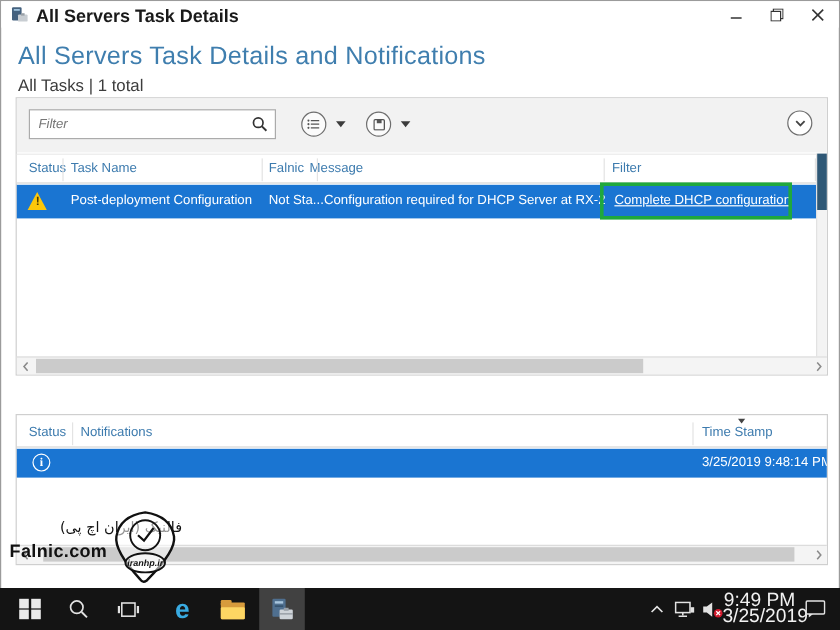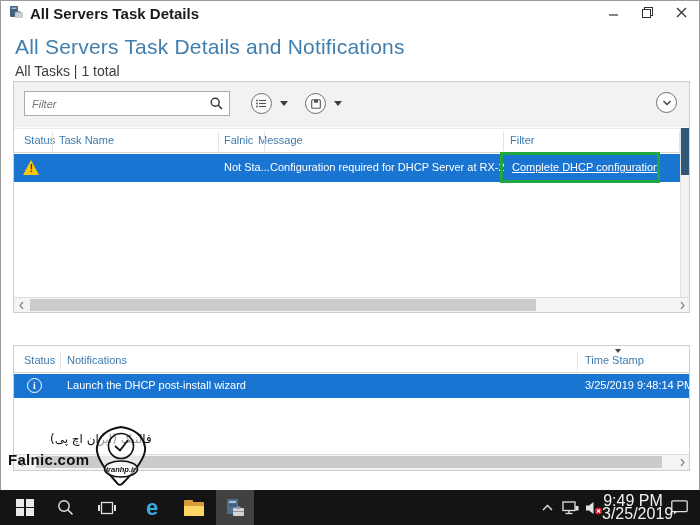--- a/index.html
+++ b/index.html
@@ -150,20 +150,21 @@
       <div class="vsep" style="left:250px;"></div>
       <div class="vsep" style="left:489px;"></div>
       <div class="vsep" style="left:665px;"></div>
     </div>
 
     <div class="sel-row" style="left:0;top:72px;width:667px;height:28px;">
       <div class="abs warn" style="left:9px;top:6px;">
         <div class="tri"></div>
         <span class="bang">!</span>
       </div>
+      <span class="cell" style="left:45px;">Post-deployment Configuration</span>
       <span class="cell" style="left:210px;">Not Sta...</span>
       <span class="cell" style="left:256px;">Configuration required for DHCP Server at RX-2</span>
       <span class="cell link" style="left:498px;">Complete DHCP configuration</span>
 
     </div>
 
     <div class="green-box" style="left:486px;top:70px;width:160px;height:31px;"></div>
 
     <div class="vscroll">
       <div class="vthumb"></div>
@@ -191,21 +192,20 @@
       <span class="th" style="left:571px;top:6px;">Time Stamp</span>
       <div class="sort-caret" style="left:601px;top:1px;"></div>
       <div class="vsep" style="left:46px;top:4px;"></div>
       <div class="vsep" style="left:563px;top:4px;"></div>
     </div>
 
     <div class="sel-row" style="left:0;top:28px;width:675px;height:24px;">
       <div class="abs info-circ" style="left:13px;top:4px;">
         <span>i</span>
       </div>
-      <span class="cell" style="left:53px;top:5px;">Launch the DHCP post-install wizard</span>
       <span class="cell" style="left:571px;top:5px;">3/25/2019 9:48:14 PM</span>
     </div>
 
     <div class="hscroll" style="height:16px;">
       <div class="scroll-arrow" style="left:0;">
         <svg width="7" height="9" viewBox="0 0 7 9">
             <polyline points="5,1 2,4.5 5,8" fill="none" stroke="#8a8a8a" stroke-width="1.3"></polyline>
           </svg>
       </div>
       <div class="hthumb" style="left:22px;width:626px;"></div>

